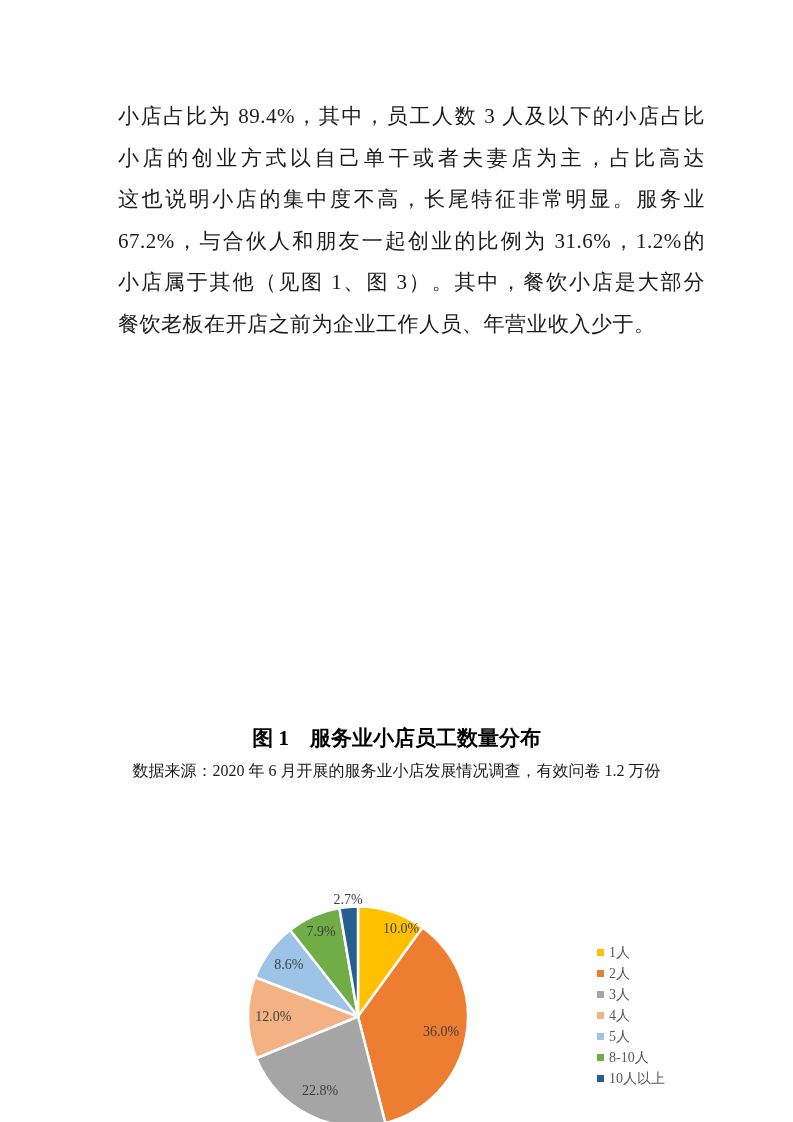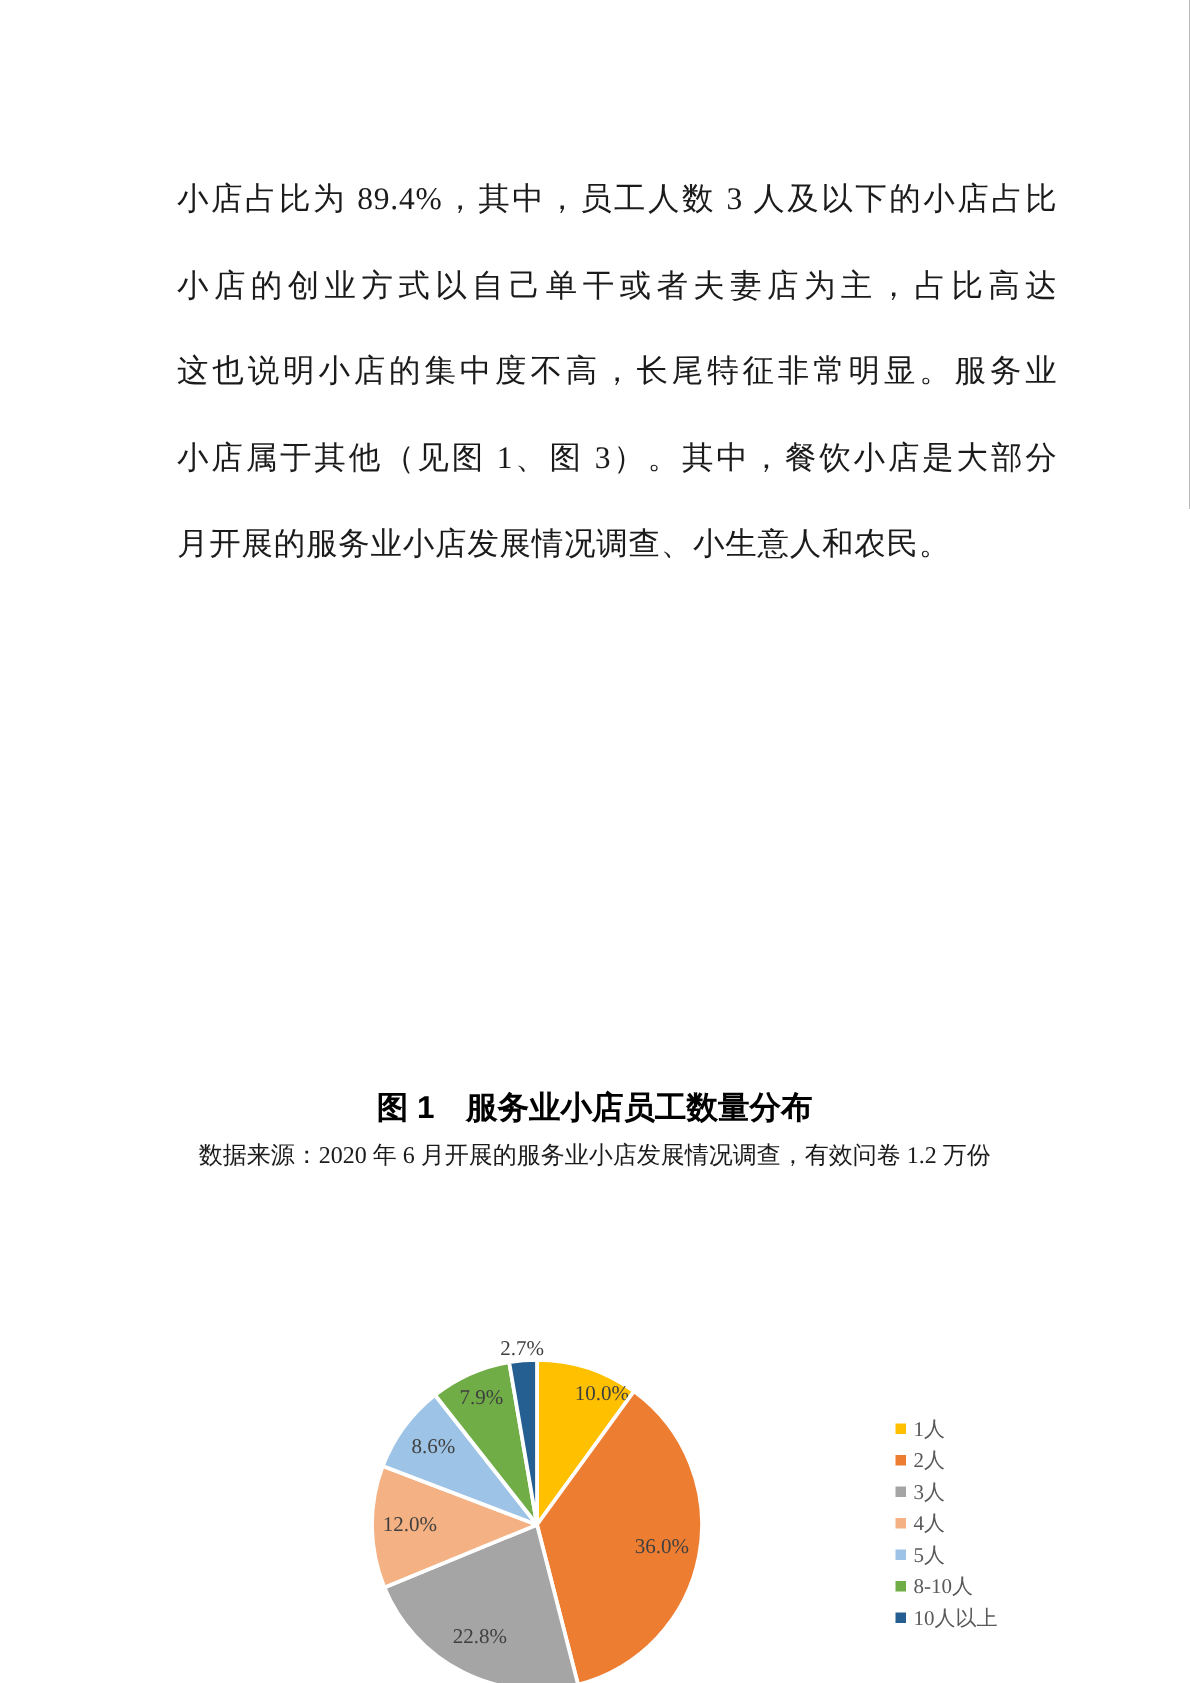--- a/index.html
+++ b/index.html
@@ -6,59 +6,60 @@
   .page{
     position:relative;width:793px;height:1122px;background:#ffffff;
     margin:0 auto;overflow:hidden;
     font-family:"Liberation Serif","DejaVu Serif",serif;
   }
   .paragraph{
     position:absolute;left:118px;top:96px;width:587px;
     font-size:21px;line-height:41.5px;color:#1b1b1b;
     letter-spacing:0.5px;
   }
-  .text-line{white-space:nowrap;margin-top:16px;}
+  .text-line{white-space:nowrap;}
   .text-line.justified{
     white-space:normal;
     text-align:justify;
     text-align-last:justify;
   }
   .chart-area{position:absolute;left:0;top:440px;width:793px;height:270px;}
   #pie-svg{position:absolute;left:228px;top:443px;}
   .legend{
     position:absolute;left:597px;top:502px;
     font-size:14px;color:#595959;
     font-family:"Liberation Serif","DejaVu Serif",serif;
   }
   .legend-item{display:flex;align-items:center;height:21px;}
   .legend-swatch{
     display:inline-block;width:7px;height:7px;margin-right:5px;flex:none;
   }
   .caption{
     position:absolute;left:0;top:727px;width:793px;text-align:center;
-    font-family:Liberation Sans, sans-serif;
+    font-family:Liberation Serif, serif;
     font-weight:bold;font-size:21px;color:#000000;line-height:23px;
   }
   .source{
     position:absolute;left:0;top:761px;width:793px;text-align:center;
     font-size:16px;color:#1b1b1b;line-height:20px;
     font-family:"Liberation Serif","DejaVu Serif",serif;
   }
 </style>
 </head>
 <body>
 
 <div class="page">
 
   <div class="paragraph" id="paragraph">
       <div class="text-line justified">小店占比为 89.4%，其中，员工人数 3 人及以下的小店占比</div>
       <div class="text-line justified">小店的创业方式以自己单干或者夫妻店为主，占比高达</div>
       <div class="text-line justified">这也说明小店的集中度不高，长尾特征非常明显。服务业</div>
+      <div class="text-line justified">67.2%，与合伙人和朋友一起创业的比例为 31.6%，1.2%的</div>
       <div class="text-line justified">小店属于其他（见图 1、图 3）。其中，餐饮小店是大部分</div>
-      <div class="text-line">月开展的服务业小店发展情况调查、小生意人和农民。</div>
+      <div class="text-line">餐饮老板在开店之前为企业工作人员、年营业收入少于。</div>
     </div>
 
   <div class="chart-area">
     <svg id="pie-svg" width="260" height="260" viewBox="0 0 260 260">
         <path d="M 130 133.5 L 130.00 23.50 A 110 110 0 0 1 194.66 44.51 Z" fill="#FFC000" stroke="#ffffff" stroke-width="2.5" stroke-linejoin="round"></path>
         <text x="173.2" y="46.9" text-anchor="middle" dominant-baseline="middle" font-size="14" fill="#3F3F3F" font-family="&quot;Liberation Serif&quot;,&quot;DejaVu Serif&quot;,serif">10.0%</text>
         <path d="M 130 133.5 L 194.66 44.51 A 110 110 0 0 1 157.36 240.04 Z" fill="#ED7D31" stroke="#ffffff" stroke-width="2.5" stroke-linejoin="round"></path>
         <text x="213.2" y="149.4" text-anchor="middle" dominant-baseline="middle" font-size="14" fill="#3F3F3F" font-family="&quot;Liberation Serif&quot;,&quot;DejaVu Serif&quot;,serif">36.0%</text>
         <path d="M 130 133.5 L 157.36 240.04 A 110 110 0 0 1 28.24 175.28 Z" fill="#A5A5A5" stroke="#ffffff" stroke-width="2.5" stroke-linejoin="round"></path>
         <text x="92.0" y="209.2" text-anchor="middle" dominant-baseline="middle" font-size="14" fill="#3F3F3F" font-family="&quot;Liberation Serif&quot;,&quot;DejaVu Serif&quot;,serif">22.8%</text>

